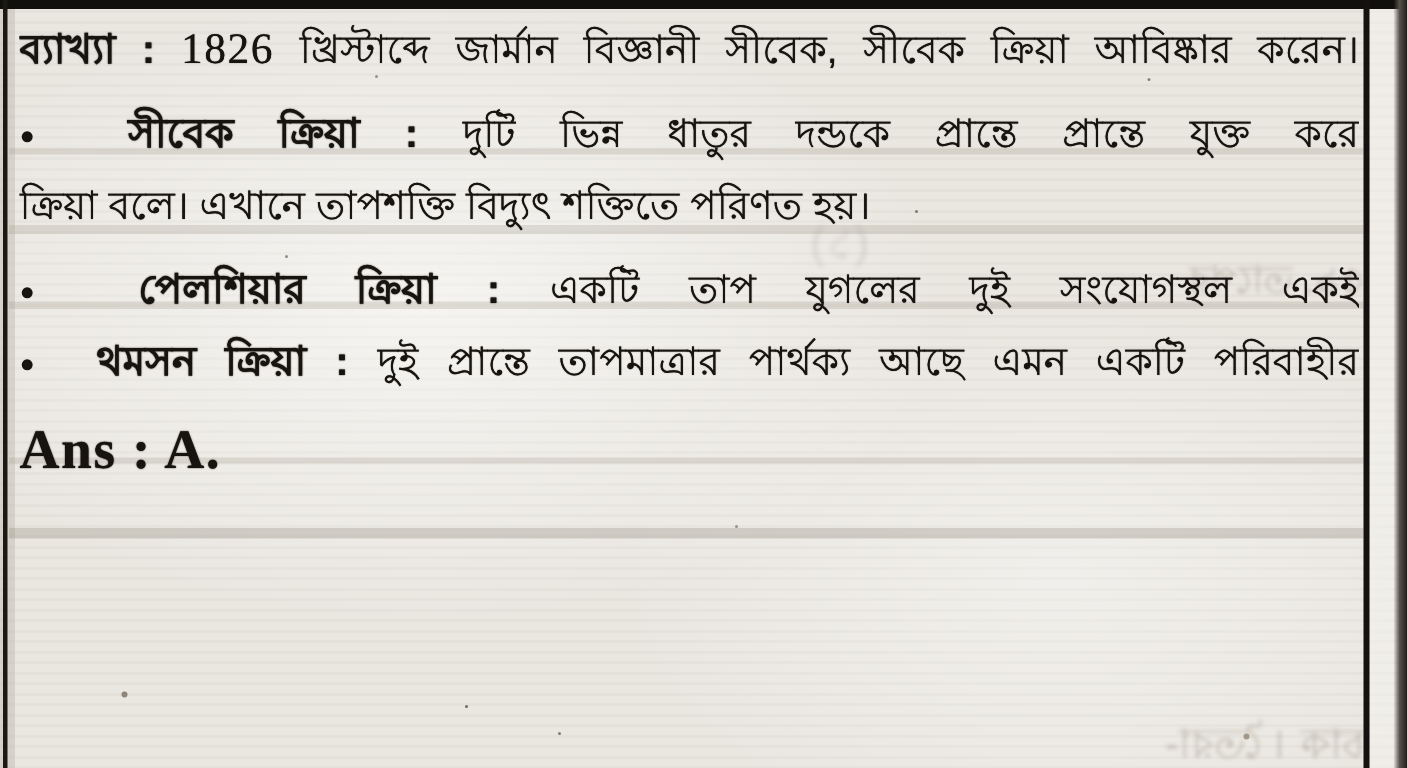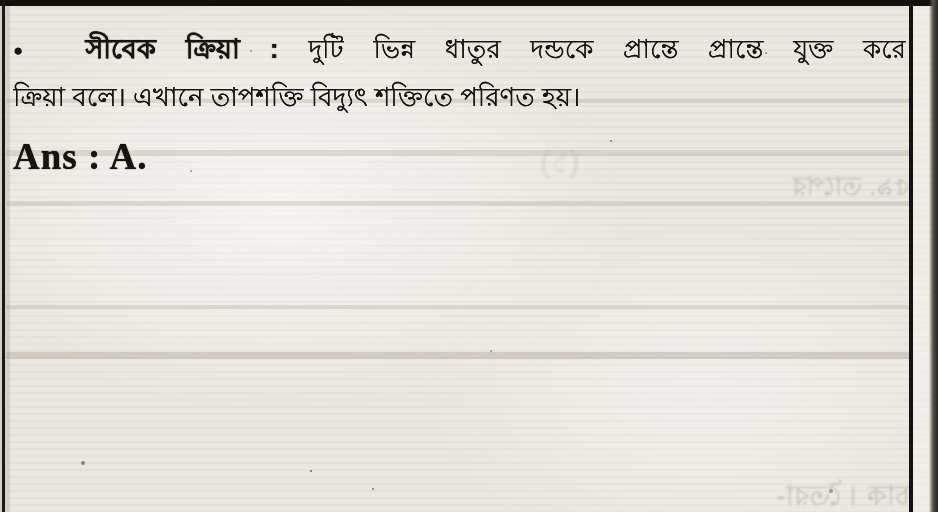--- a/index.html
+++ b/index.html
@@ -45,21 +45,21 @@
   .line{
     height:48px;line-height:47px;font-size:26px;overflow:hidden;
     text-align:justify;text-align-last:justify;
     text-shadow:0 0 .6px currentColor;
     white-space:normal;
   }
   .line.flush-left{text-align:center;text-align-last:left;}
   .hd{font-weight:700;text-shadow:0 0 1px currentColor;font-size:27px;}
   .bullet{font-size:17px;vertical-align:2px;margin-right:10px;text-shadow:none;}
   .year{font-family:"Liberation Serif", serif;font-size:29px;letter-spacing:1px;}
-  .gap-lg{margin-top:18px;}
+  .gap-lg{margin-top:8px;}
   .gap-sm{margin-top:2px;}
   .answer-line{
     margin-top:12px;height:48px;line-height:46px;
     font-family:"Liberation Serif", serif;font-weight:700;font-size:37px;
     text-align:left;text-align-last:left;letter-spacing:1px;
     text-shadow:0 0 1px currentColor;
   }
 
   
   .ghost{
@@ -83,29 +83,44 @@
   <div class="streak s4"></div>
   <div class="streak s5"></div>
   <div class="specks"></div>
 
   <div class="ghost g3">(১)</div>
   <div class="ghost g1">৫৯. তাপের</div>
   <div class="ghost g2">চাক । তৈরা-</div>
 
   <div class="content">
 
+    <div class="line gap-sm">
+      <span class="hd">ব্যাখ্যা :</span>
+      <span class="year">1826</span>
+      <span>খ্রিস্টাব্দে জার্মান বিজ্ঞানী সীবেক, সীবেক ক্রিয়া আবিষ্কার করেন।</span>
+    </div>
 
     <div class="line gap-lg">
       <span class="bullet">●</span>
       <span class="hd">সীবেক ক্রিয়া :</span>
       <span>দুটি ভিন্ন ধাতুর দন্ডকে প্রান্তে প্রান্তে যুক্ত করে</span>
     </div>
     <div class="line flush-left">ক্রিয়া বলে। এখানে তাপশক্তি বিদ্যুৎ শক্তিতে পরিণত হয়।</div>
 
+    <div class="line gap-lg">
+      <span class="bullet">●</span>
+      <span class="hd">পেলশিয়ার ক্রিয়া :</span>
+      <span>একটি তাপ যুগলের দুই সংযোগস্থল একই</span>
+    </div>
 
+    <div class="line">
+      <span class="bullet">●</span>
+      <span class="hd">থমসন ক্রিয়া :</span>
+      <span>দুই প্রান্তে তাপমাত্রার পার্থক্য আছে এমন একটি পরিবাহীর</span>
+    </div>
 
     <div class="answer-line">Ans : A.</div>
   </div>
 
   <div class="border-top"></div>
   <div class="border-left"></div>
   <div class="border-right"></div>
   <div class="edge-dark"></div>
 
 </div>

